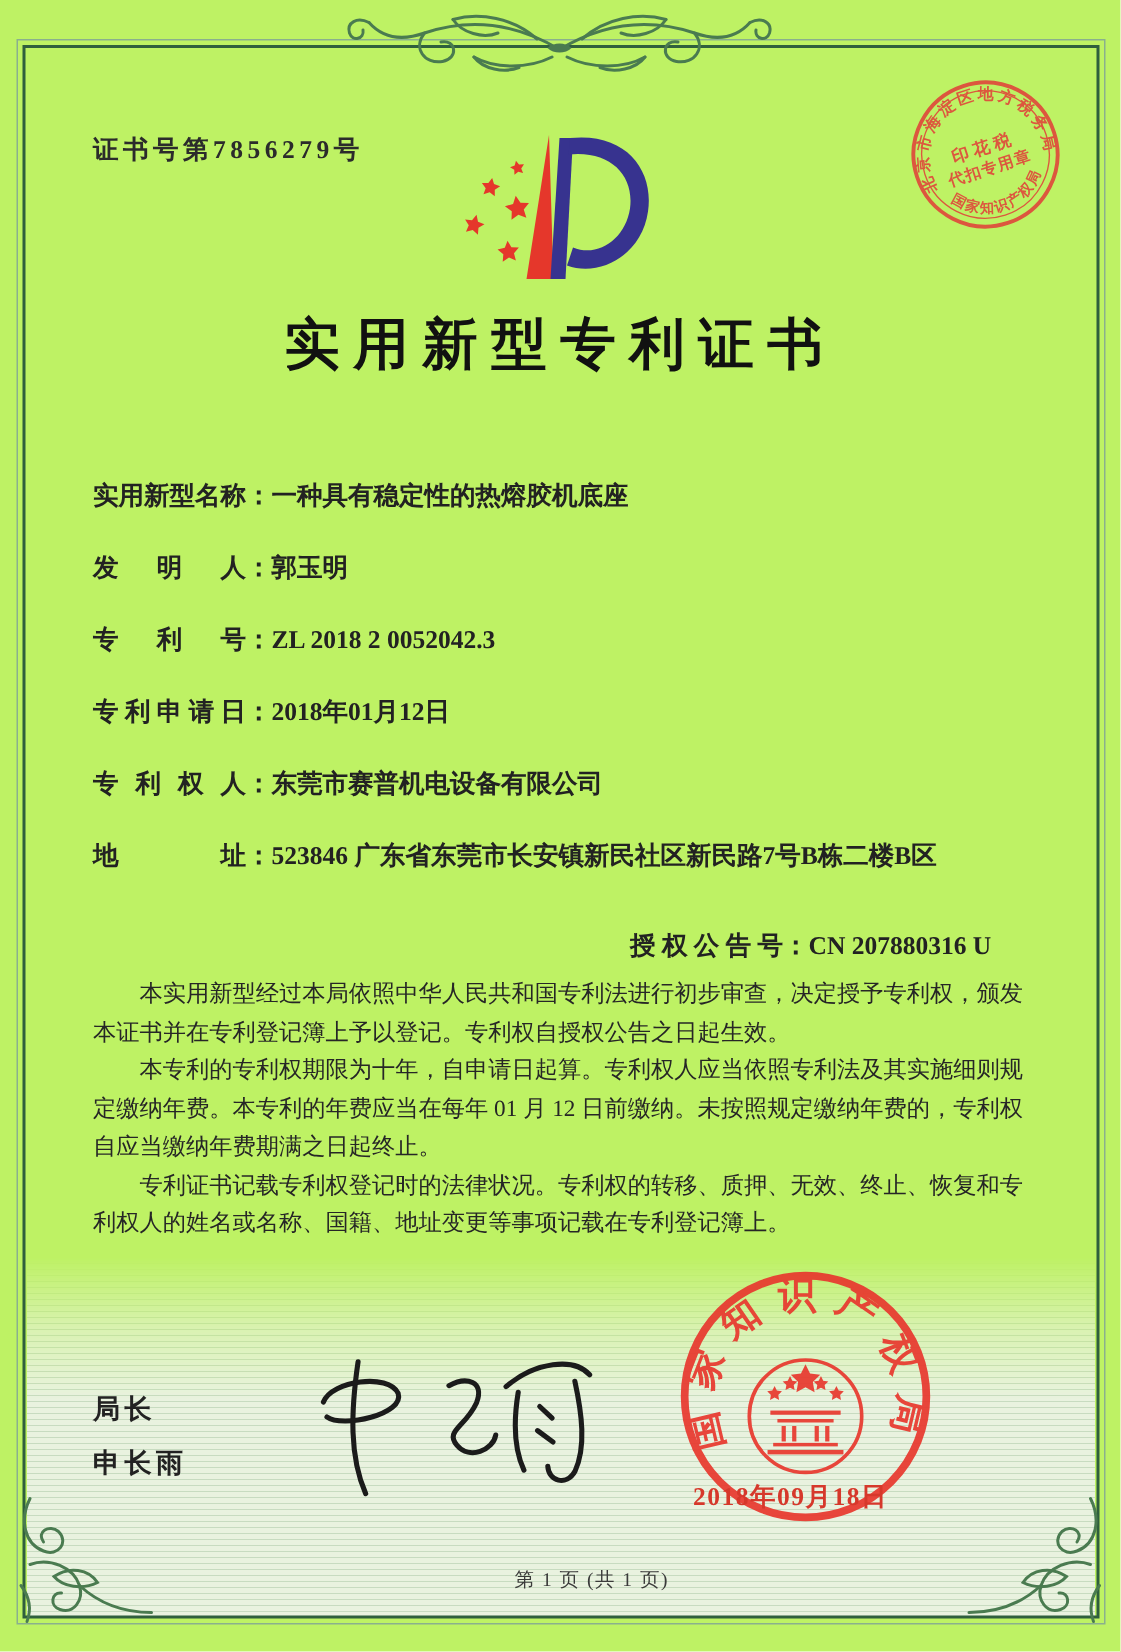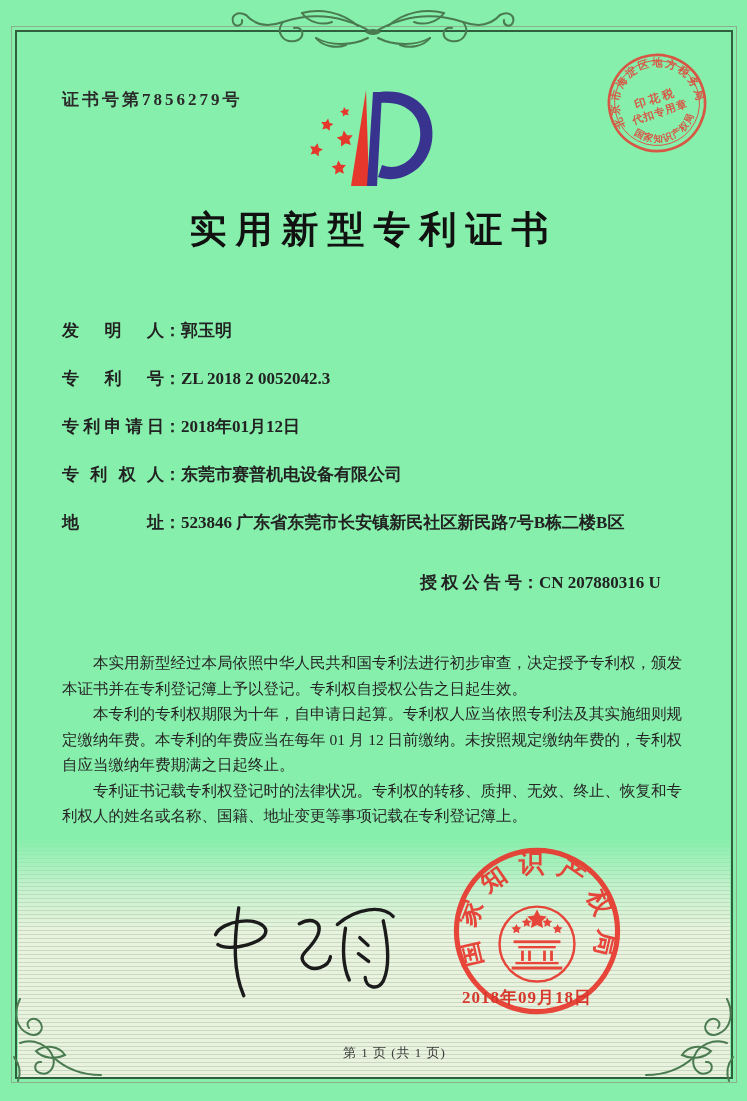--- a/index.html
+++ b/index.html
@@ -1,18 +1,18 @@
 <!DOCTYPE html>
 <html><head>
 <meta charset="utf-8">
 <style>
   html,body{margin:0;padding:0;background:#ffffff;}
   body{font-family:"Liberation Serif","DejaVu Serif",serif;}
   .sheet{position:relative;width:747px;height:1101px;margin:0 auto;
-         background:#86efac;overflow:hidden;color:#1f1f1f;}
+         background:#bef264;overflow:hidden;color:#1f1f1f;}
   
   .border-outer{position:absolute;left:11px;right:10px;top:26px;bottom:18px;
                 border:1px solid #8ab08d;z-index:1;}
   .border-inner{position:absolute;left:15px;right:14px;top:30px;bottom:22px;
                 border:2px solid #2f5f3d;z-index:1;}
   
   .green-band{position:absolute;left:18px;right:17px;top:838px;height:240px;z-index:0;
       background-color:#e9f2df;
       background-image:repeating-linear-gradient(to bottom,rgba(122,165,120,0.30) 0 1px,rgba(255,255,255,0) 1px 4px);
       -webkit-mask-image:linear-gradient(to bottom,rgba(0,0,0,0) 0,rgba(0,0,0,.65) 50px,#000 95px);
@@ -124,20 +124,23 @@
       <use href="#star" transform="translate(49,55) rotate(-8) scale(8.5)"></use>
       <use href="#star" transform="translate(20,66) rotate(14) scale(7)"></use>
       <use href="#star" transform="translate(43,84) rotate(-5) scale(7.5)"></use>
     </g>
   </svg>
 
   <div class="title">实用新型专利证书</div>
 
   <div class="fields">
     <div class="frow">
+      <span class="flabel">实用新型名称</span><span class="fcolon">：</span><span>一种具有稳定性的热熔胶机底座</span>
+    </div>
+    <div class="frow">
       <span class="flabel">发明人</span><span class="fcolon">：</span><span>郭玉明</span>
     </div>
     <div class="frow">
       <span class="flabel">专利号</span><span class="fcolon">：</span><span>ZL 2018 2 0052042.3</span>
     </div>
     <div class="frow">
       <span class="flabel">专利申请日</span><span class="fcolon">：</span><span>2018年01月12日</span>
     </div>
     <div class="frow">
       <span class="flabel">专利权人</span><span class="fcolon">：</span><span>东莞市赛普机电设备有限公司</span>
@@ -149,20 +152,24 @@
       <span class="grant-right"><span class="flabel">授权公告号</span><span class="fcolon">：</span><span>CN 207880316 U</span></span>
     </div>
   </div>
 
   <div class="paras">
     <p>本实用新型经过本局依照中华人民共和国专利法进行初步审查，决定授予专利权，颁发本证书并在专利登记簿上予以登记。专利权自授权公告之日起生效。</p>
     <p>本专利的专利权期限为十年，自申请日起算。专利权人应当依照专利法及其实施细则规定缴纳年费。本专利的年费应当在每年 01 月 12 日前缴纳。未按照规定缴纳年费的，专利权自应当缴纳年费期满之日起终止。</p>
     <p>专利证书记载专利权登记时的法律状况。专利权的转移、质押、无效、终止、恢复和专利权人的姓名或名称、国籍、地址变更等事项记载在专利登记簿上。</p>
   </div>
 
+  <div class="signer">
+    <div>局长</div>
+    <div>申长雨</div>
+  </div>
 
   <svg class="signature" width="210" height="118" viewBox="0 0 210 118">
     <g fill="none" stroke="#1b1b1b" stroke-width="3.4" stroke-linecap="round" transform="rotate(-2 105 60)">
       <path d="M52,22 C46,55 44,85 54,110"></path>
       <path d="M28,48 C34,34 72,30 78,44 C82,58 40,66 30,58"></path>
       <path d="M112,40 C124,34 136,38 130,52 C122,68 108,70 116,80 C124,90 140,84 142,74"></path>
       <path d="M150,42 C170,26 196,24 206,36"></path>
       <path d="M158,46 C154,66 154,84 160,98"></path>
       <path d="M196,40 C200,62 202,84 194,100 C188,110 176,106 176,96"></path>
       <path d="M172,56 L180,64"></path>

